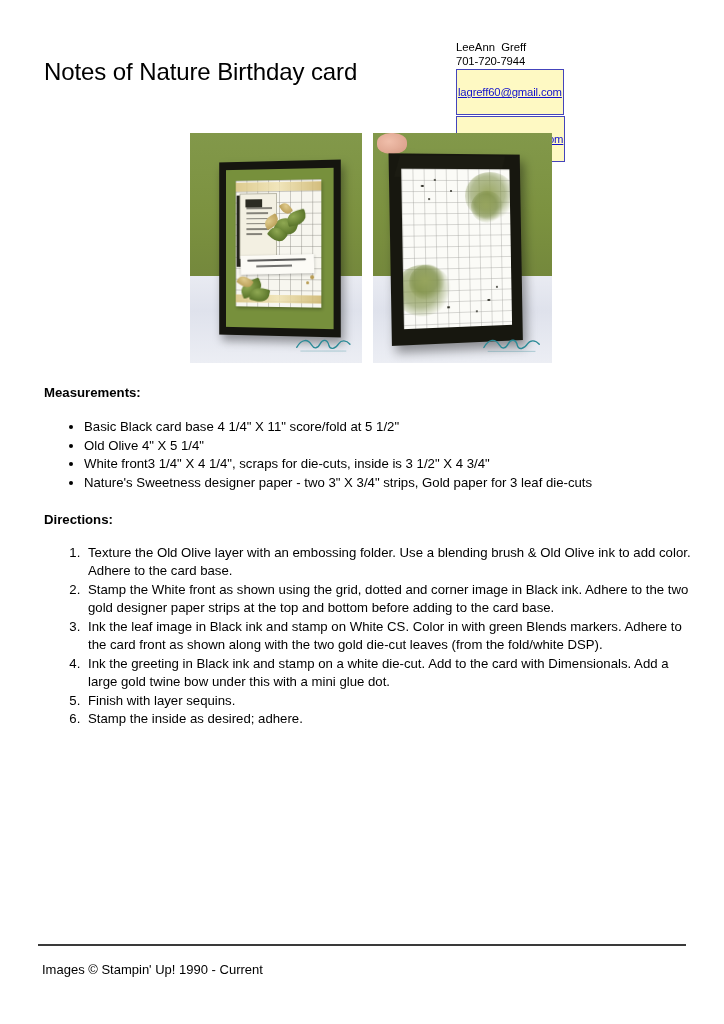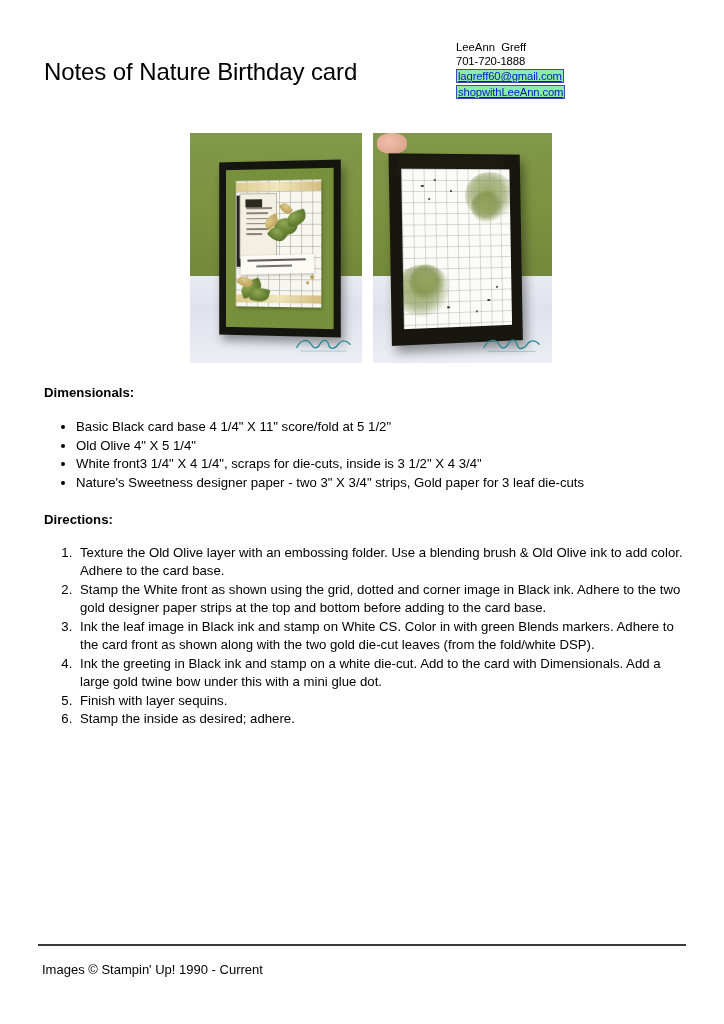--- a/index.html
+++ b/index.html
@@ -40,22 +40,22 @@
     line-height: 14.2px;
   }
   .contact-name { white-space: pre; }
   .contact-phone { letter-spacing: -0.1px; }
   .link-row { margin-top: 1px; }
   .doc-link {
     display: inline-block;
     color: #1111cc;
     text-decoration: underline;
     border: 1px solid #4444bb;
-    background: #86efac;
-    padding: 0 1px;
+    background: #fef9c3;
+    padding: 16px 1px;
     font-size: 11.3px;
     line-height: 12px;
     letter-spacing: -0.15px;
     cursor: pointer;
   }
 
   
   .photos {
     position: absolute;
     left: 190px; top: 133px;
@@ -220,21 +220,21 @@
     position: absolute;
     left: 44px;
     font-size: 13.2px;
     font-weight: bold;
   }
   #measurements-heading { top: 385px; }
   #directions-heading   { top: 512px; }
 
   .list {
     position: absolute;
-    left: 44px;
+    left: 52px;
     width: 640px;
     font-size: 13.2px;
     line-height: 18.2px;
   }
   #measurements-list { top: 418px; }
   #directions-list   { top: 544px; }
 
   .list ul, .list ol {
     margin: 0;
     padding-left: 32px;
@@ -258,21 +258,21 @@
 </head>
 <body>
 
 <div class="page">
 
   <div class="header">
     <h1 class="page-title">Notes of Nature Birthday card</h1>
 
     <div class="contact">
       <div class="contact-name">LeeAnn  Greff</div>
-      <div class="contact-phone">701-720-1888</div>
+      <div class="contact-phone">701-720-7944</div>
       <div class="link-row">
         <span class="doc-link">lagreff60@gmail.com</span>
       </div>
       <div class="link-row">
         <span class="doc-link">shopwithLeeAnn.com</span>
       </div>
     </div>
   </div>
 
   <div class="photos">
@@ -355,21 +355,21 @@
         </div>
       </div>
 
       <svg class="signature" viewBox="0 0 100 28">
         <path d="M6 20 C14 6, 24 6, 30 16 C34 23, 40 22, 44 14 C48 6, 56 7, 58 17 C60 24, 68 23, 74 14 C78 8, 86 8, 92 15" fill="none" stroke="#2a8a96" stroke-width="2.1" stroke-linecap="round"></path>
         <path d="M12 26 L86 26" fill="none" stroke="#2a8a96" stroke-width="1" opacity=".5"></path>
       </svg>
     </div>
   </div>
 
-  <div class="section-heading" id="measurements-heading">Dimensionals:</div>
+  <div class="section-heading" id="measurements-heading">Measurements:</div>
 
   <div class="list" id="measurements-list">
     <ul>
       <li>Basic Black card base 4 1/4" X 11" score/fold at 5 1/2"</li>
       <li>Old Olive 4" X 5 1/4"</li>
       <li>White front3 1/4" X 4 1/4", scraps for die-cuts, inside is 3 1/2" X 4 3/4"</li>
       <li>Nature's Sweetness designer paper - two 3" X 3/4" strips, Gold paper for 3 leaf die-cuts</li>
     </ul>
   </div>
 

